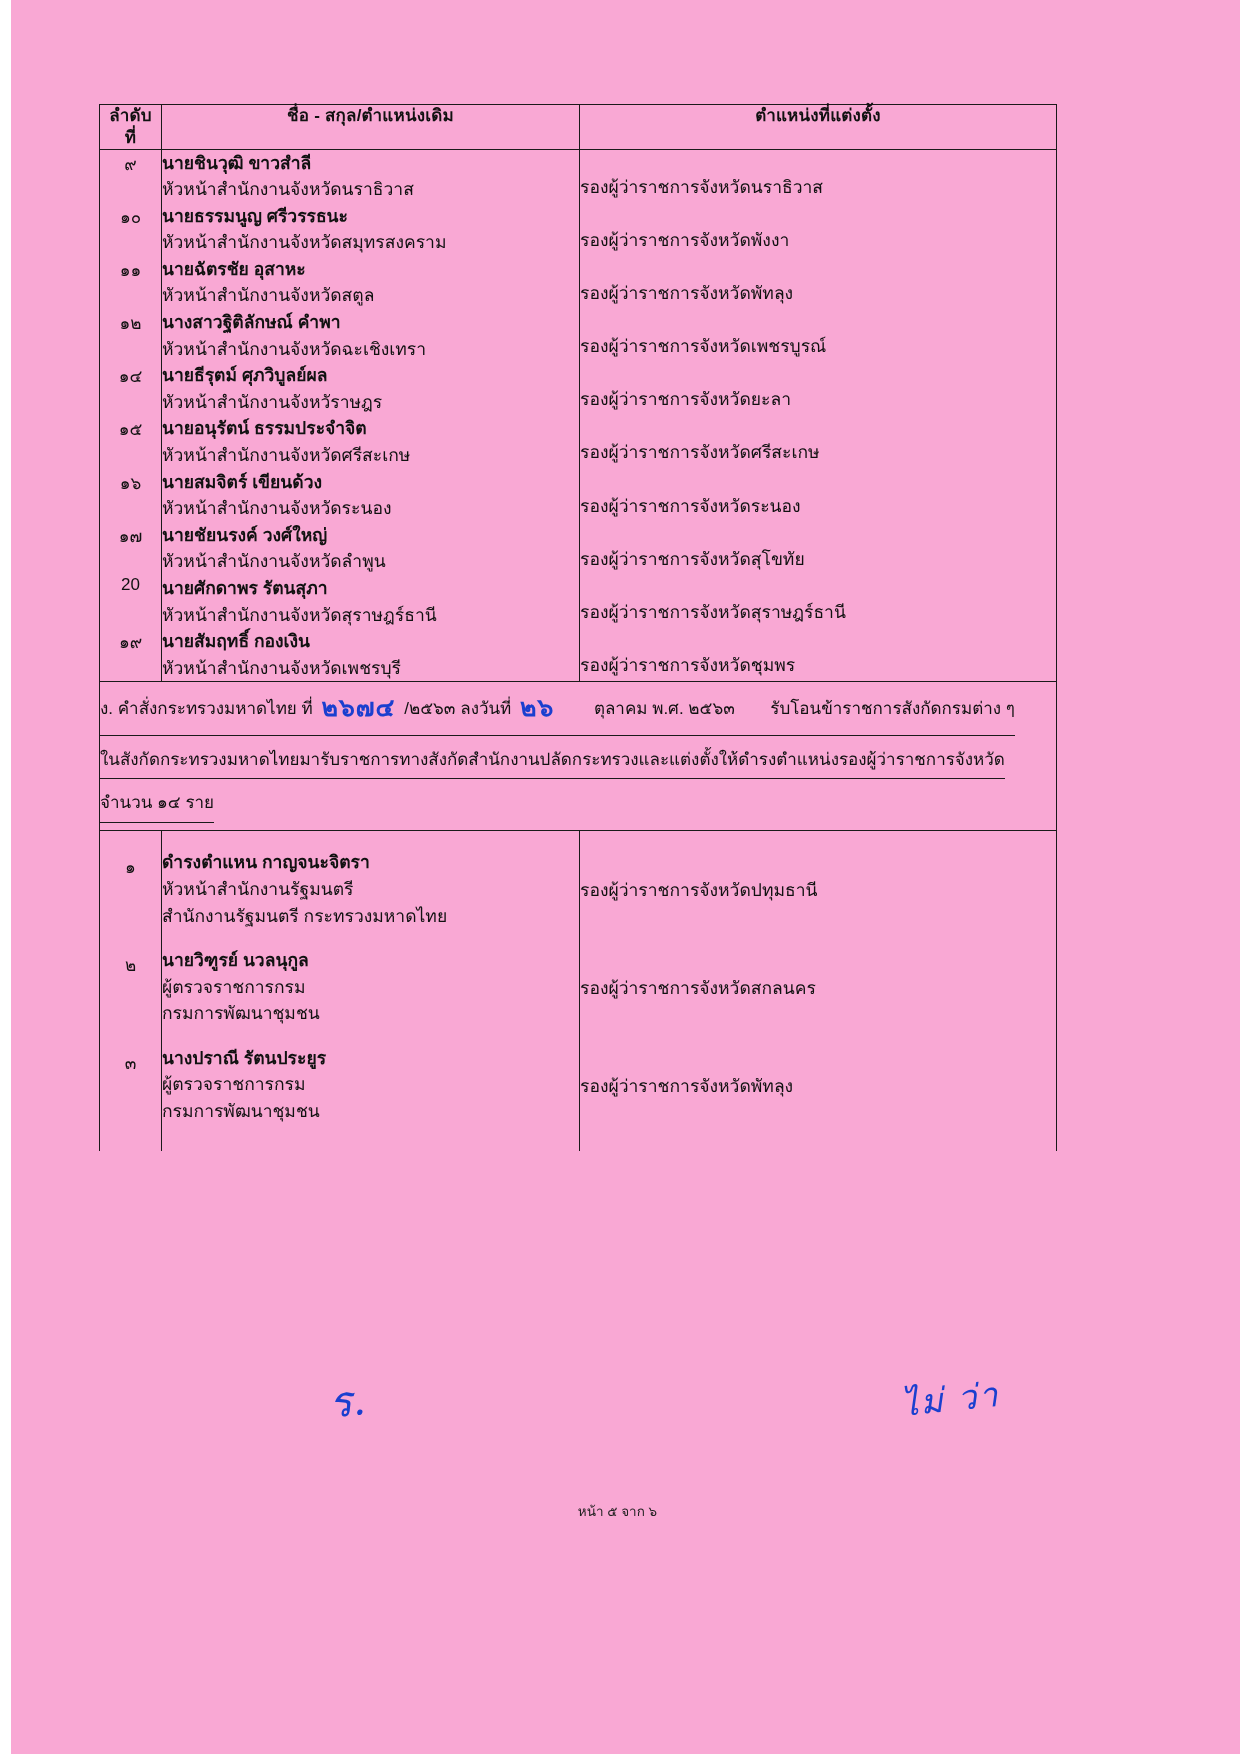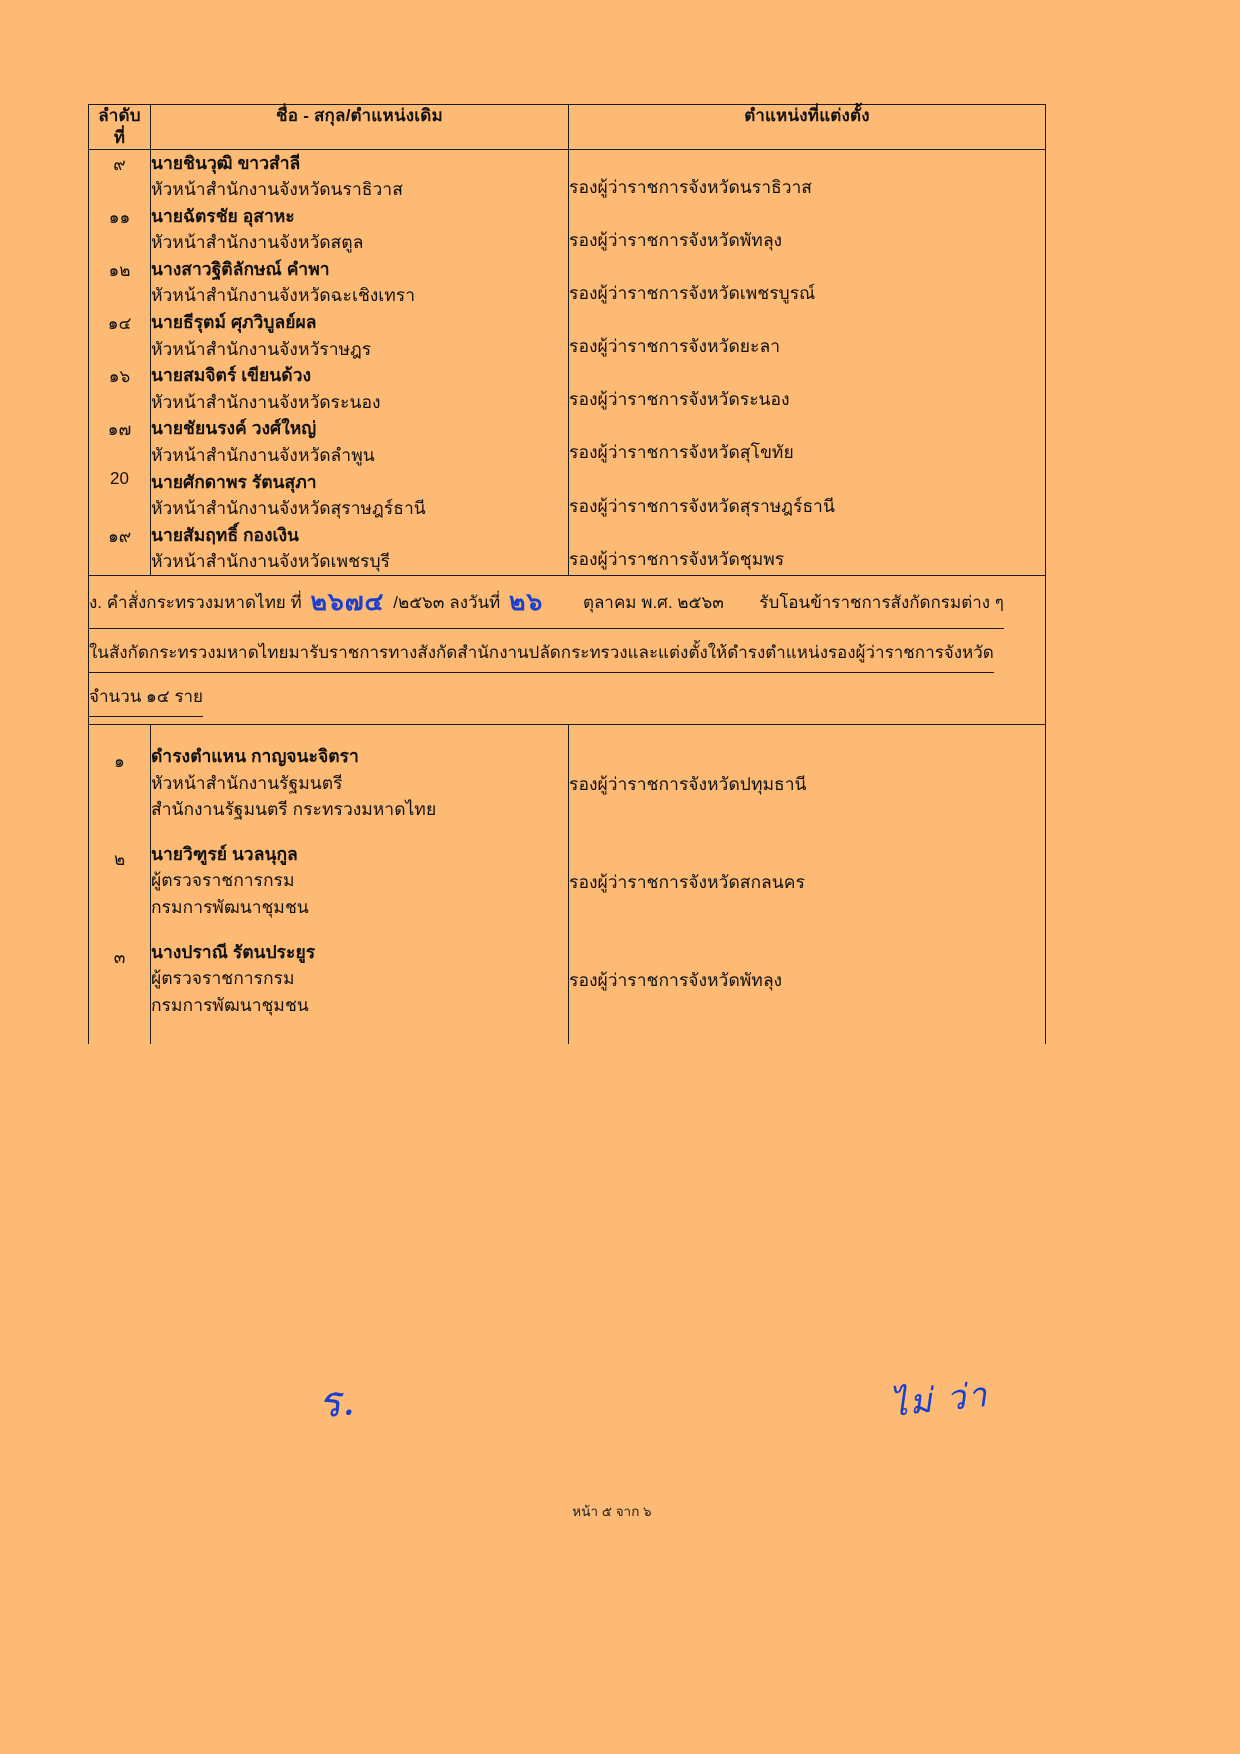--- a/index.html
+++ b/index.html
@@ -11,21 +11,22 @@
     width: 1240px;
     height: 1754px;
     font-family: "Liberation Sans", "DejaVu Sans", sans-serif;
     color: #111111;
     position: relative;
     overflow: hidden;
   }
   .page {
     position: absolute;
     inset: 0;
-    background: #fdba74;
+    background: #f9a8d4;
+    margin-left: 11px;
   }
   
   .doc-table {
     position: absolute;
     left: 88px;
     top: 104px;
     width: 957px;
     border-collapse: collapse;
     table-layout: fixed;
   }
@@ -154,20 +155,30 @@
         <td class="rowcell-no">๙</td>
         <td class="rowcell-name">
           <span class="nm-bold">นายชินวุฒิ ขาวสำลี</span>
           <span class="nm-sub">หัวหน้าสำนักงานจังหวัดนราธิวาส</span>
         </td>
         <td class="rowcell-pos">
           <span class="pos-txt" style="margin-top:24px">รองผู้ว่าราชการจังหวัดนราธิวาส</span>
         </td>
       </tr>
 
+      <tr class="inner-row">
+        <td class="rowcell-no">๑๐</td>
+        <td class="rowcell-name">
+          <span class="nm-bold">นายธรรมนูญ ศรีวรรธนะ</span>
+          <span class="nm-sub">หัวหน้าสำนักงานจังหวัดสมุทรสงคราม</span>
+        </td>
+        <td class="rowcell-pos">
+          <span class="pos-txt" style="margin-top:24px">รองผู้ว่าราชการจังหวัดพังงา</span>
+        </td>
+      </tr>
 
       <tr class="inner-row">
         <td class="rowcell-no">๑๑</td>
         <td class="rowcell-name">
           <span class="nm-bold">นายฉัตรชัย อุสาหะ</span>
           <span class="nm-sub">หัวหน้าสำนักงานจังหวัดสตูล</span>
         </td>
         <td class="rowcell-pos">
           <span class="pos-txt" style="margin-top:24px">รองผู้ว่าราชการจังหวัดพัทลุง</span>
         </td>
@@ -189,20 +200,30 @@
         <td class="rowcell-no">๑๔</td>
         <td class="rowcell-name">
           <span class="nm-bold">นายธีรุตม์ ศุภวิบูลย์ผล</span>
           <span class="nm-sub">หัวหน้าสำนักงานจังหวัราษฎร</span>
         </td>
         <td class="rowcell-pos">
           <span class="pos-txt" style="margin-top:24px">รองผู้ว่าราชการจังหวัดยะลา</span>
         </td>
       </tr>
 
+      <tr class="inner-row">
+        <td class="rowcell-no">๑๕</td>
+        <td class="rowcell-name">
+          <span class="nm-bold">นายอนุรัตน์ ธรรมประจำจิต</span>
+          <span class="nm-sub">หัวหน้าสำนักงานจังหวัดศรีสะเกษ</span>
+        </td>
+        <td class="rowcell-pos">
+          <span class="pos-txt" style="margin-top:24px">รองผู้ว่าราชการจังหวัดศรีสะเกษ</span>
+        </td>
+      </tr>
 
       <tr class="inner-row">
         <td class="rowcell-no">๑๖</td>
         <td class="rowcell-name">
           <span class="nm-bold">นายสมจิตร์ เขียนด้วง</span>
           <span class="nm-sub">หัวหน้าสำนักงานจังหวัดระนอง</span>
         </td>
         <td class="rowcell-pos">
           <span class="pos-txt" style="margin-top:24px">รองผู้ว่าราชการจังหวัดระนอง</span>
         </td>

